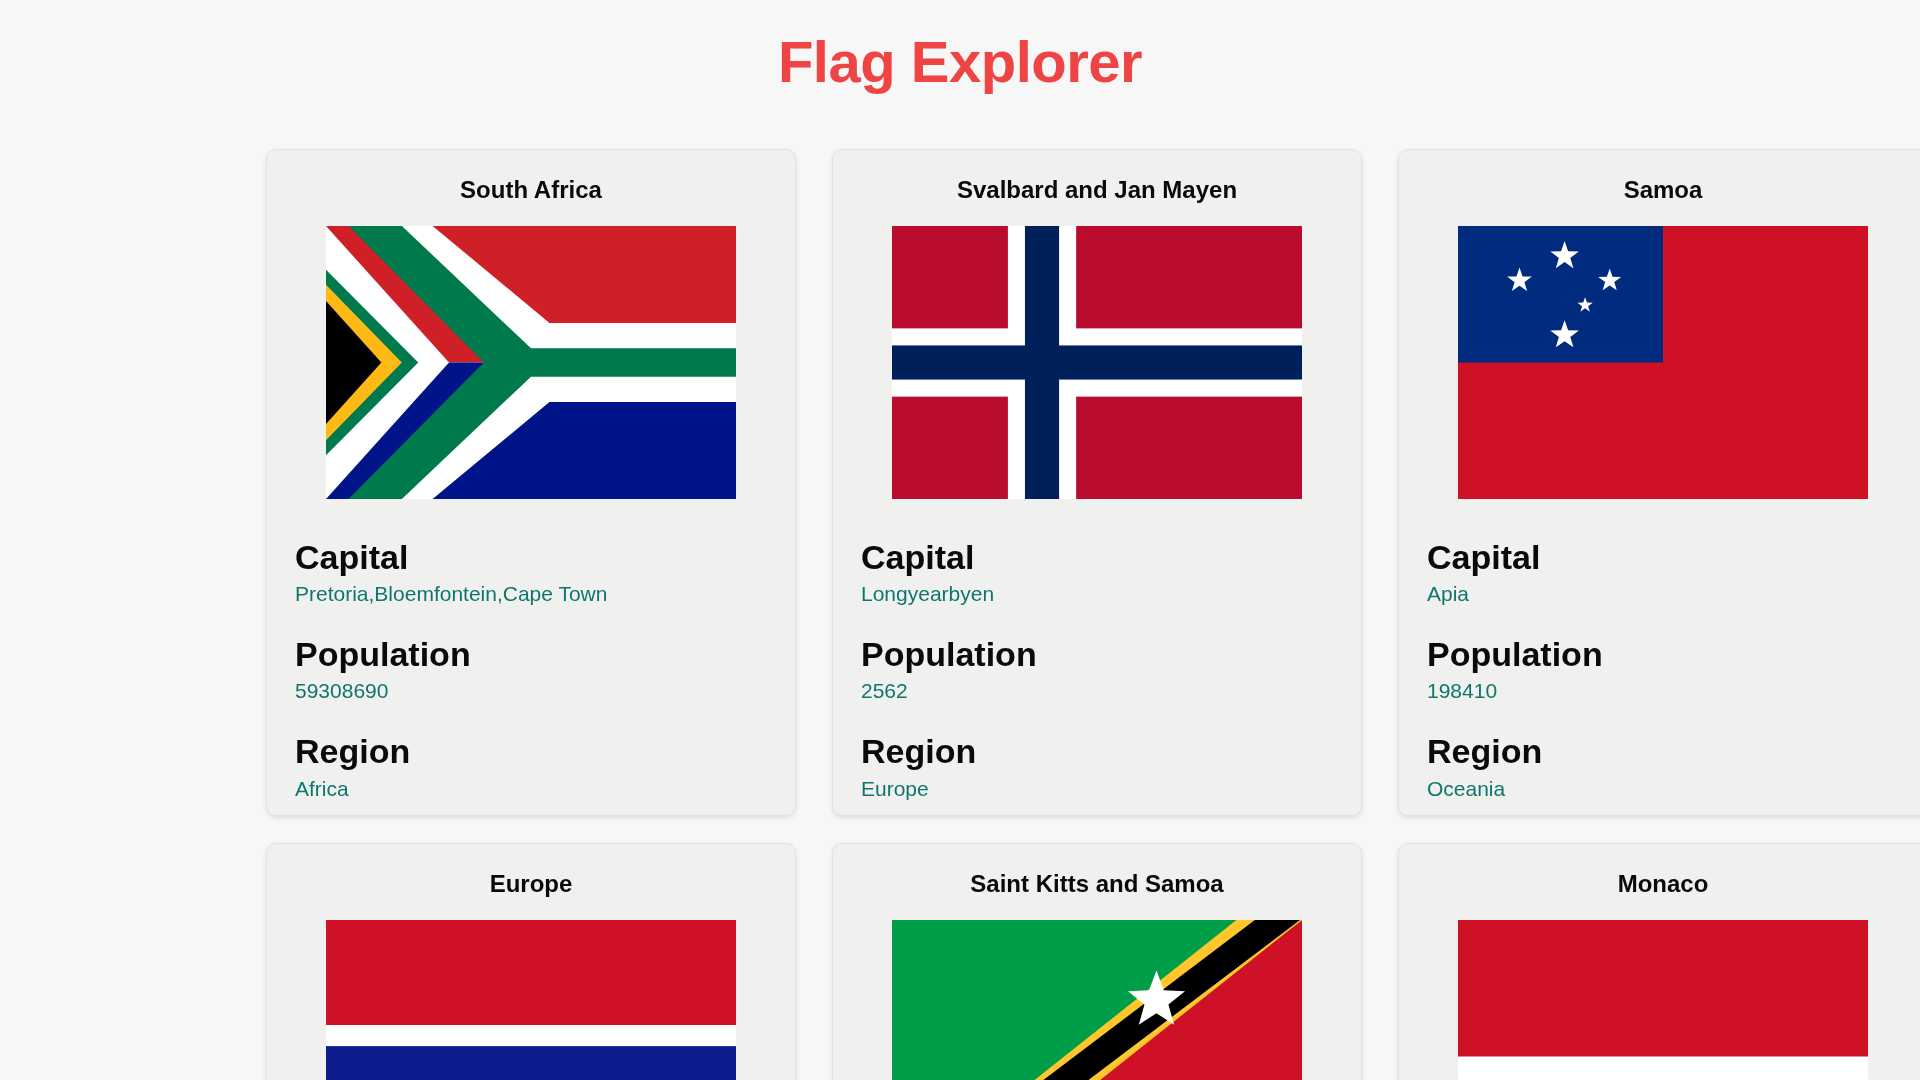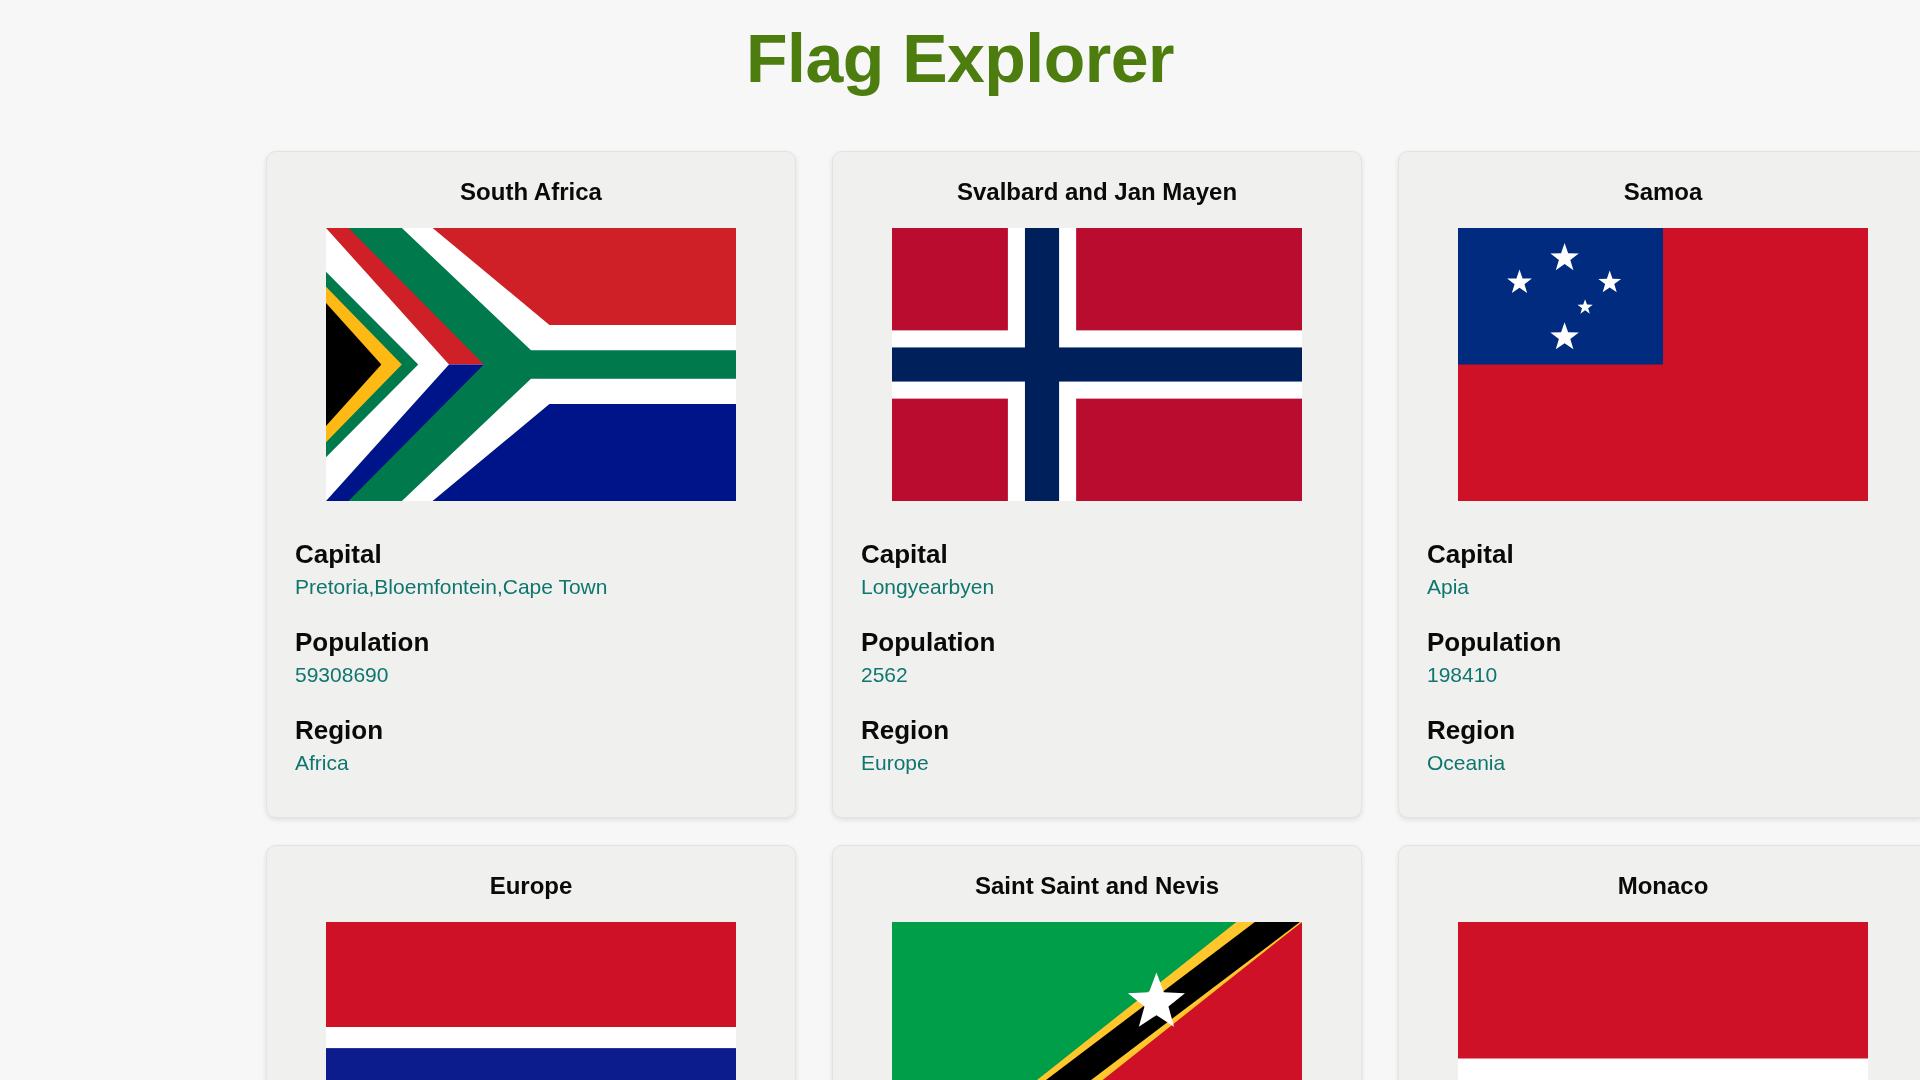--- a/index.html
+++ b/index.html
@@ -17,25 +17,25 @@
   }
 
   .page {
     width: 1920px;
     min-height: 1080px;
     padding: 0;
   }
 
   .page-title {
     text-align: center;
-    font-size: 68px;
+    font-size: 58px;
     font-weight: bold;
     letter-spacing: -0.5px;
-    color: #4d7c0f;
-    padding-top: 16px;
+    color: #ef4444;
+    padding-top: 26px;
     line-height: 1.25;
   }
 
   .grid {
     margin: 0 auto;
     width: 1660px;
     padding: 0 0 0 0;
     margin-top: 50px;
     display: grid;
     grid-template-columns: repeat(3, 530px);
@@ -78,21 +78,21 @@
   }
 
   .fields {
     margin-top: 38px;
   }
 
   .field { margin-bottom: 26px; }
   .field:last-child { margin-bottom: 15px; }
 
   .field-label {
-    font-size: 26px;
+    font-size: 34px;
     font-weight: bold;
     color: #0a0a0a;
     line-height: 1.18;
   }
 
   .field-value {
     font-size: 21px;
     font-weight: normal;
     color: #0f766e;
     line-height: 1.35;
@@ -199,21 +199,21 @@
       <rect width="410" height="273" fill="#ffffff"></rect>
       <rect y="0" width="410" height="105.105" fill="#ce1126"></rect>
       <rect y="105.105" width="410" height="21.021" fill="#ffffff"></rect>
       <rect y="126.126" width="410" height="63.063" fill="#0c1c8c"></rect>
       <rect y="189.189" width="410" height="21.021" fill="#ffffff"></rect>
       <rect y="210.21" width="410" height="62.790000000000006" fill="#3a7728"></rect>
     </svg></div>
         </div>
       </div>
       <div class="card">
-        <div class="card-title">Saint Saint and Nevis</div>
+        <div class="card-title">Saint Kitts and Samoa</div>
         <div class="flag-wrap">
           <div class="flag"><svg viewBox="0 0 410 273" width="410" height="273" preserveAspectRatio="none">
       <rect width="410" height="273" fill="#009e49"></rect>
       <polygon points="410,0 410,273 0,273" fill="#ce1126"></polygon>
       <polygon points="344.4,0 410,0 65.6,273 0,273" fill="#ffc72c"></polygon>
       <polygon points="369,0 410,0 41,273 0,273" fill="#ffc72c"></polygon>
       <polygon points="362.85,0 407.95,0 47.15,273 2.05,273" fill="#000000"></polygon>
       <polygon points="145.55,162.46 152.96,182.27 174.08,183.19 157.53,196.36 163.18,216.74 145.55,205.06 127.92,216.74 133.57,196.36 117.02,183.19 138.14,182.27" fill="#ffffff"></polygon>
       <polygon points="264.45,50.53 271.86,70.34 292.98,71.26 276.43,84.43 282.08,104.81 264.45,93.13 246.82,104.81 252.47,84.43 235.92,71.26 257.04,70.34" fill="#ffffff"></polygon>
     </svg></div>

